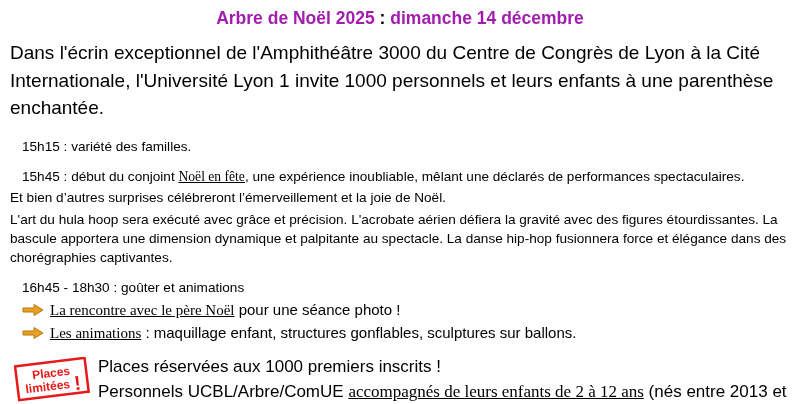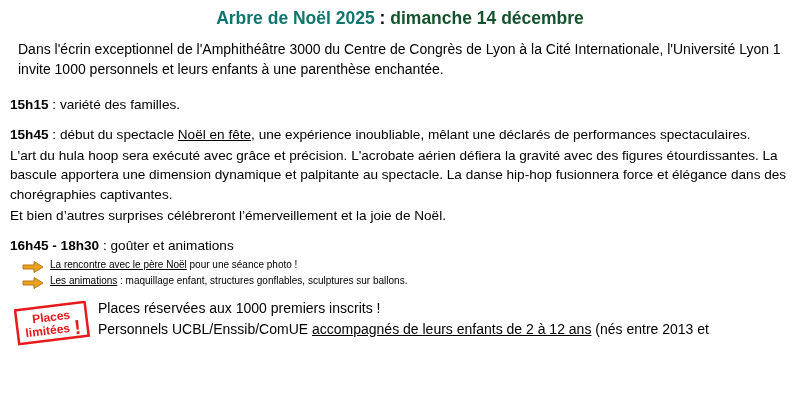--- a/index.html
+++ b/index.html
@@ -25,58 +25,58 @@
   
   .title-row {
     text-align: center;
     margin-top: 8px;
     margin-bottom: 10px;
     font-weight: bold;
     font-size: 17.5px;
     white-space: nowrap;
   }
   .title-main {
-    color: #0f766e;
+    color: #a21caf;
     font-weight: bold;
   }
   .title-sep {
     color: #000000;
     font-weight: bold;
   }
   .title-date {
-    color: #14532d;
+    color: #a21caf;
     font-weight: bold;
   }
   
   .intro {
-    margin: 0 0 6px 8px;
+    margin: 0 0 6px 0;
     line-height: 1.45;
     text-align: left;
-    font-size: 14px;
+    font-size: 19px;
   }
   .block {
     margin: 0 0 2px 0;
     line-height: 1.42;
     font-size: 13.6px;
   }
   .spacer-sm { height: 9px; }
-  strong.t { font-weight: bold; }
-  .u { text-decoration: underline; }
+  strong.t { font-weight: normal; margin-left: 12px; }
+  .u { text-decoration: underline; font-family: Liberation Serif, serif; }
   
   ul.arrows {
     list-style: none;
     margin: 2px 0 0 0;
     padding: 0;
   }
   ul.arrows li {
     position: relative;
     padding-left: 40px;
     margin-bottom: 3px;
     line-height: 1.38;
-    font-size: 10px;
+    font-size: 15px;
   }
   .arrow-icon {
     position: absolute;
     left: 12px;
     top: 2px;
     width: 22px;
     height: 14px;
     display: inline-block;
   }
   
@@ -88,21 +88,21 @@
   .stamp {
     position: absolute;
     left: 4px;
     top: 2px;
     width: 76px;
     height: 46px;
   }
   .footer-text {
     margin-left: 88px;
     line-height: 1.42;
-    font-size: 14px;
+    font-size: 17px;
   }
   .footer-text p {
     margin: 0 0 1px 0;
   }
 </style>
 </head>
 <body>
 
 <div class="page">
 
@@ -114,24 +114,24 @@
 
   <div class="spacer-sm"></div>
 
   <p class="block">
     <strong class="t">15h15</strong><span> : </span><span>variété des familles.</span>
   </p>
 
   <div class="spacer-sm"></div>
 
   <p class="block">
-    <strong class="t">15h45</strong><span> : </span><span>début du spectacle </span><span class="u">Noël en fête</span><span>, une expérience inoubliable, mêlant une déclarés de performances spectaculaires.</span>
+    <strong class="t">15h45</strong><span> : </span><span>début du conjoint </span><span class="u">Noël en fête</span><span>, une expérience inoubliable, mêlant une déclarés de performances spectaculaires.</span>
   </p>
+  <p class="block">Et bien d’autres surprises célébreront l’émerveillement et la joie de Noël.</p>
   <p class="block">L'art du hula hoop sera exécuté avec grâce et précision. L'acrobate aérien défiera la gravité avec des figures étourdissantes. La bascule apportera une dimension dynamique et palpitante au spectacle. La danse hip-hop fusionnera force et élégance dans des chorégraphies captivantes.</p>
-  <p class="block">Et bien d’autres surprises célébreront l’émerveillement et la joie de Noël.</p>
 
   <div class="spacer-sm"></div>
 
   <p class="block">
     <strong class="t">16h45 - 18h30</strong><span> : </span><span>goûter et animations</span>
   </p>
 
   <ul class="arrows">
     <li>
       <span class="arrow-icon">
@@ -157,17 +157,17 @@
         <g transform="rotate(-7 38 23)">
           <rect x="3" y="5" width="70" height="34" fill="none" stroke="#e8191b" stroke-width="2.5"></rect>
           <text x="38" y="20" font-family="Liberation Sans, sans-serif" font-size="12" font-weight="bold" fill="#e8191b" text-anchor="middle">Places</text>
           <text x="33" y="33" font-family="Liberation Sans, sans-serif" font-size="12" font-weight="bold" fill="#e8191b" text-anchor="middle">limitées</text>
           <text x="63" y="36" font-family="Liberation Sans, sans-serif" font-size="20" font-weight="bold" fill="#e8191b" text-anchor="middle">!</text>
         </g>
       </svg>
     </div>
     <div class="footer-text">
       <p>Places réservées aux 1000 premiers inscrits !</p>
-      <p><span>Personnels UCBL/Enssib/ComUE </span><span class="u">accompagnés de leurs enfants de 2 à 12 ans</span><span> (nés entre 2013 et</span></p>
+      <p><span>Personnels UCBL/Arbre/ComUE </span><span class="u">accompagnés de leurs enfants de 2 à 12 ans</span><span> (nés entre 2013 et</span></p>
     </div>
   </div>
 
 </div>
 
 </body></html>

